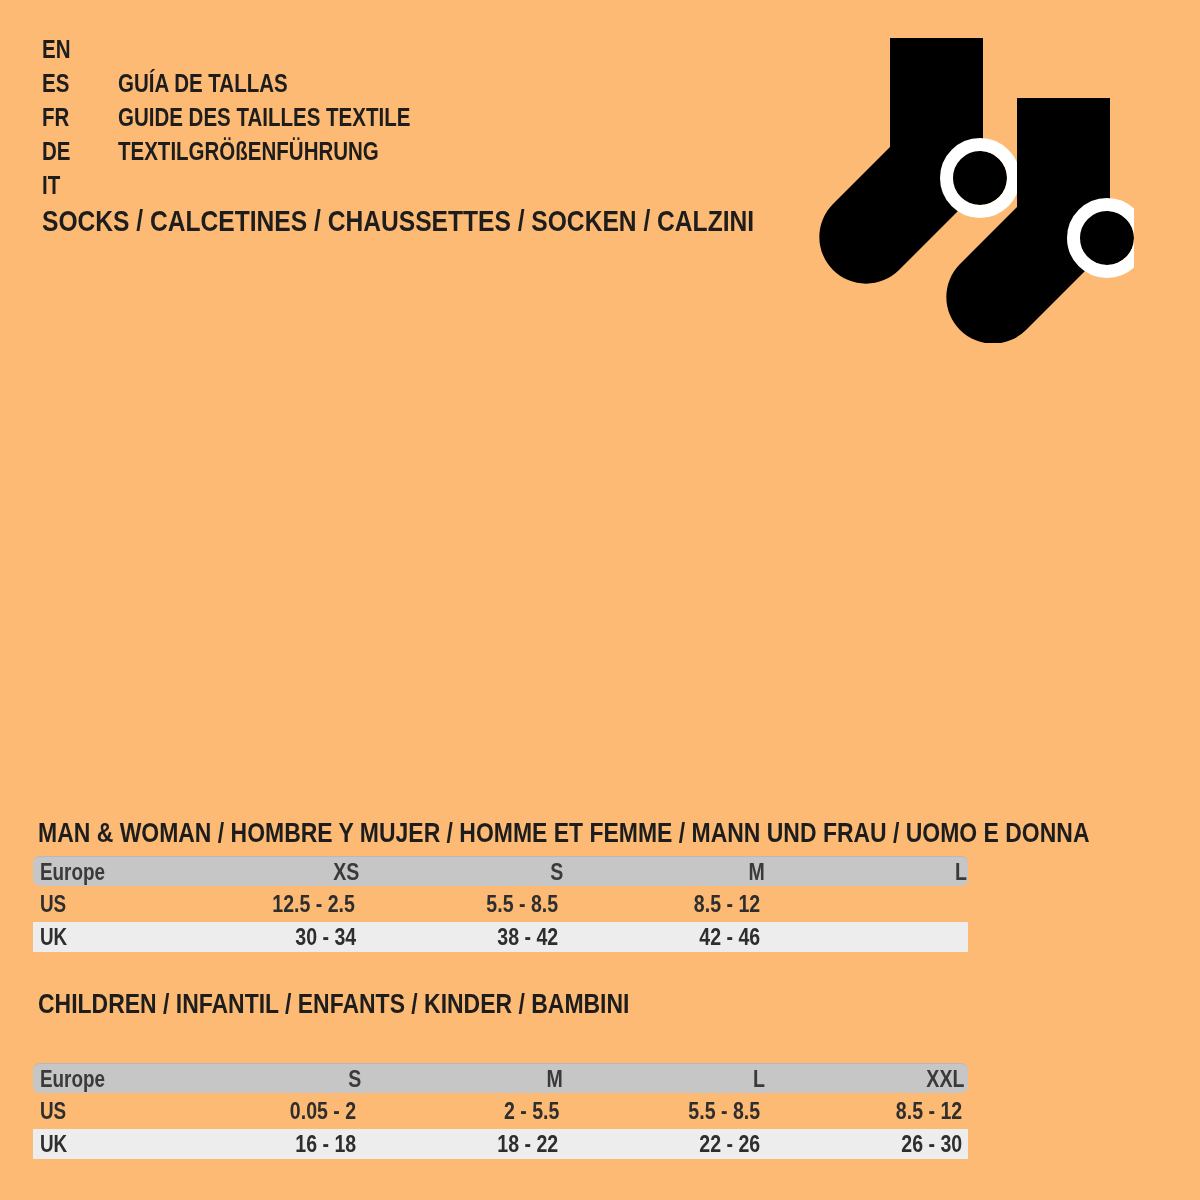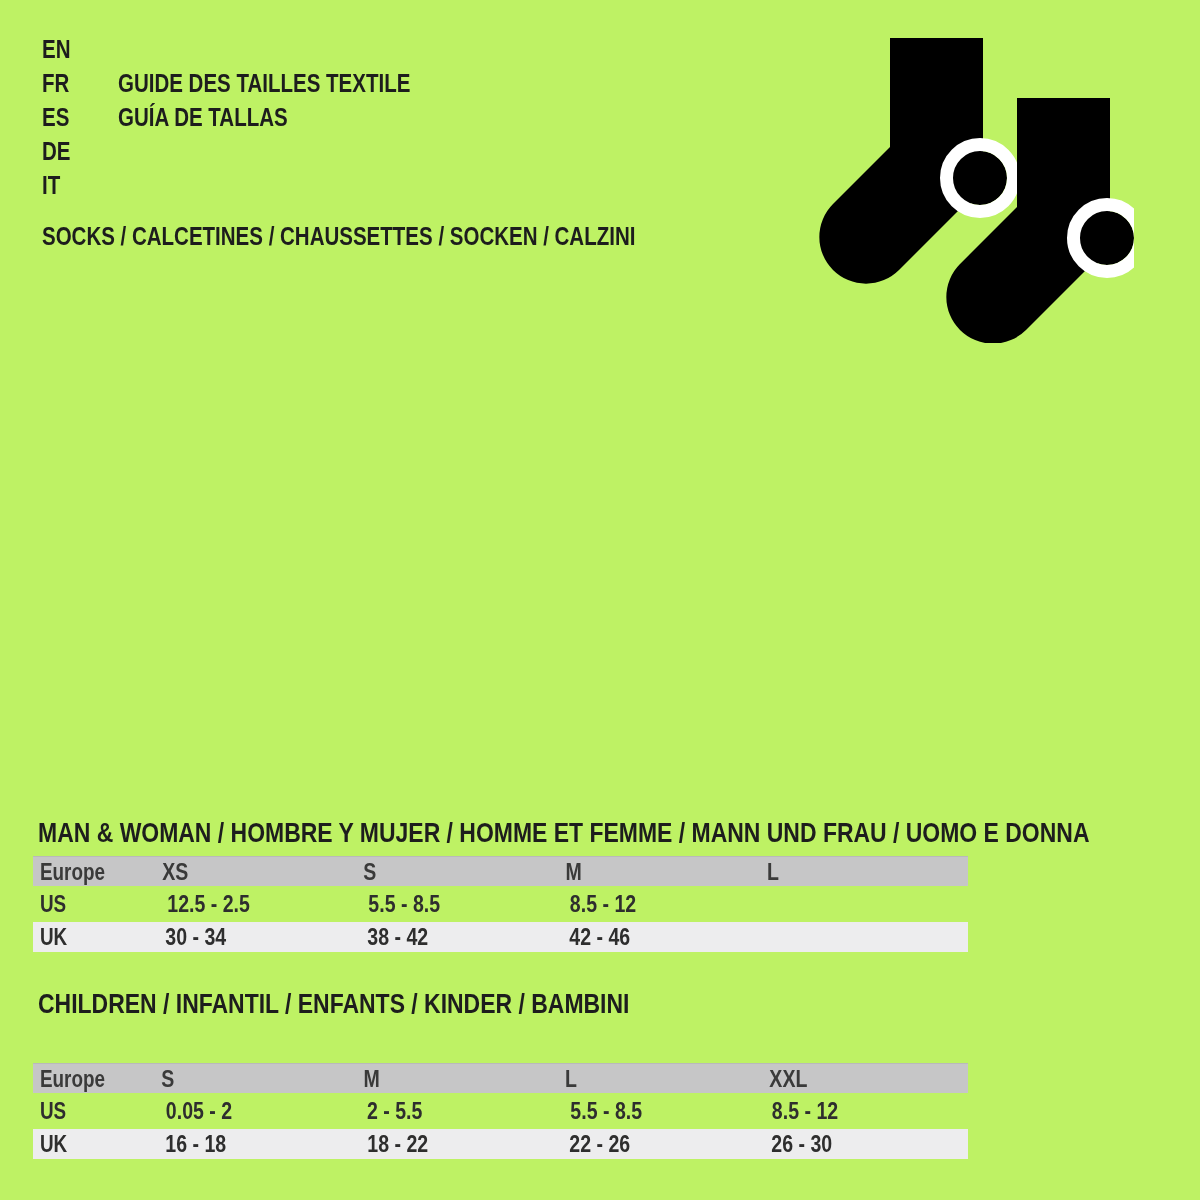--- a/index.html
+++ b/index.html
@@ -1,84 +1,85 @@
 <!DOCTYPE html>
 <html><head>
 <meta charset="utf-8">
 <style>
   * { margin: 0; padding: 0; box-sizing: border-box; }
   html, body { background: #ffffff; }
   .canvas {
     position: relative;
     width: 1200px;
     height: 1200px;
-    background: #bef264;
+    background: #fdba74;
     overflow: hidden;
     font-family: "Liberation Sans", "DejaVu Sans", sans-serif;
     color: #262626;
   }
 
   
   .lang-list { position: absolute; left: 42px; top: 32px; }
   .lang-row { display: flex; height: 34px; line-height: 34px; }
   .lang-code, .lang-label {
     font-size: 25px; font-weight: bold; color: #1d1d1d;
     white-space: nowrap;
   }
   .lang-code { width: 76px; }
   .cond { display: inline-block; transform: scaleX(0.82); transform-origin: 0 50%; }
   .cond-c { display: inline-block; transform: scaleX(0.85); transform-origin: 50% 50%; }
 
   
   .category-line {
-    position: absolute; left: 42px; top: 219px; height: 34px; line-height: 34px;
-    font-size: 25px; font-weight: bold; color: #1d1d1d; white-space: nowrap;
+    position: absolute; left: 42px; top: 204px; height: 34px; line-height: 34px;
+    font-size: 30px; font-weight: bold; color: #1d1d1d; white-space: nowrap;
   }
 
   
   .socks-icon { position: absolute; left: 819px; top: 38px; width: 315px; height: 305px; }
 
   
   .section-title {
     position: absolute; left: 38px; height: 30px; line-height: 30px;
     font-size: 28px; font-weight: bold; color: #1d1d1d; white-space: nowrap;
   }
   .size-table { position: absolute; left: 33px; width: 935px; }
   .t-row {
     display: grid;
     grid-template-columns: 127px repeat(4, 1fr);
     height: 30px; line-height: 30px;
     margin-bottom: 3px;
     font-size: 23px; font-weight: bold;
   }
-  .t-row .cell { text-align: left; white-space: nowrap; overflow: visible; }
+  .t-row .cell { text-align: right; white-space: nowrap; overflow: visible; }
   .t-row .cell.first { text-align: left; padding-left: 7px; }
-  .t-head { background: #c6c6c7; color: #3a3a3a; border-top: 1px solid #b9b9ba; }
+  .t-head { background: #c6c6c7; color: #3a3a3a; border-top: 1px solid #b9b9ba; border-radius: 7px; }
   .t-body { color: #2e2e2e; }
   .t-alt  { background: #ededee; }
 </style>
 </head>
 <body>
 
 <div class="canvas">
 
   <div class="lang-list">
     <div class="lang-row">
       <span class="lang-code"><span class="cond">EN</span></span>
     </div>
     <div class="lang-row">
+      <span class="lang-code"><span class="cond">ES</span></span>
+      <span class="lang-label"><span class="cond">GUÍA DE TALLAS</span></span>
+    </div>
+    <div class="lang-row">
       <span class="lang-code"><span class="cond">FR</span></span>
       <span class="lang-label"><span class="cond">GUIDE DES TAILLES TEXTILE</span></span>
     </div>
     <div class="lang-row">
-      <span class="lang-code"><span class="cond">ES</span></span>
-      <span class="lang-label"><span class="cond">GUÍA DE TALLAS</span></span>
-    </div>
-    <div class="lang-row">
       <span class="lang-code"><span class="cond">DE</span></span>
+      <span class="lang-label"><span class="cond">TEXTILGRÖßENFÜHRUNG</span></span>
     </div>
     <div class="lang-row">
       <span class="lang-code"><span class="cond">IT</span></span>
     </div>
   </div>
 
   <div class="category-line">
     <span class="cond">SOCKS / CALCETINES / CHAUSSETTES / SOCKEN / CALZINI</span>
   </div>
 

